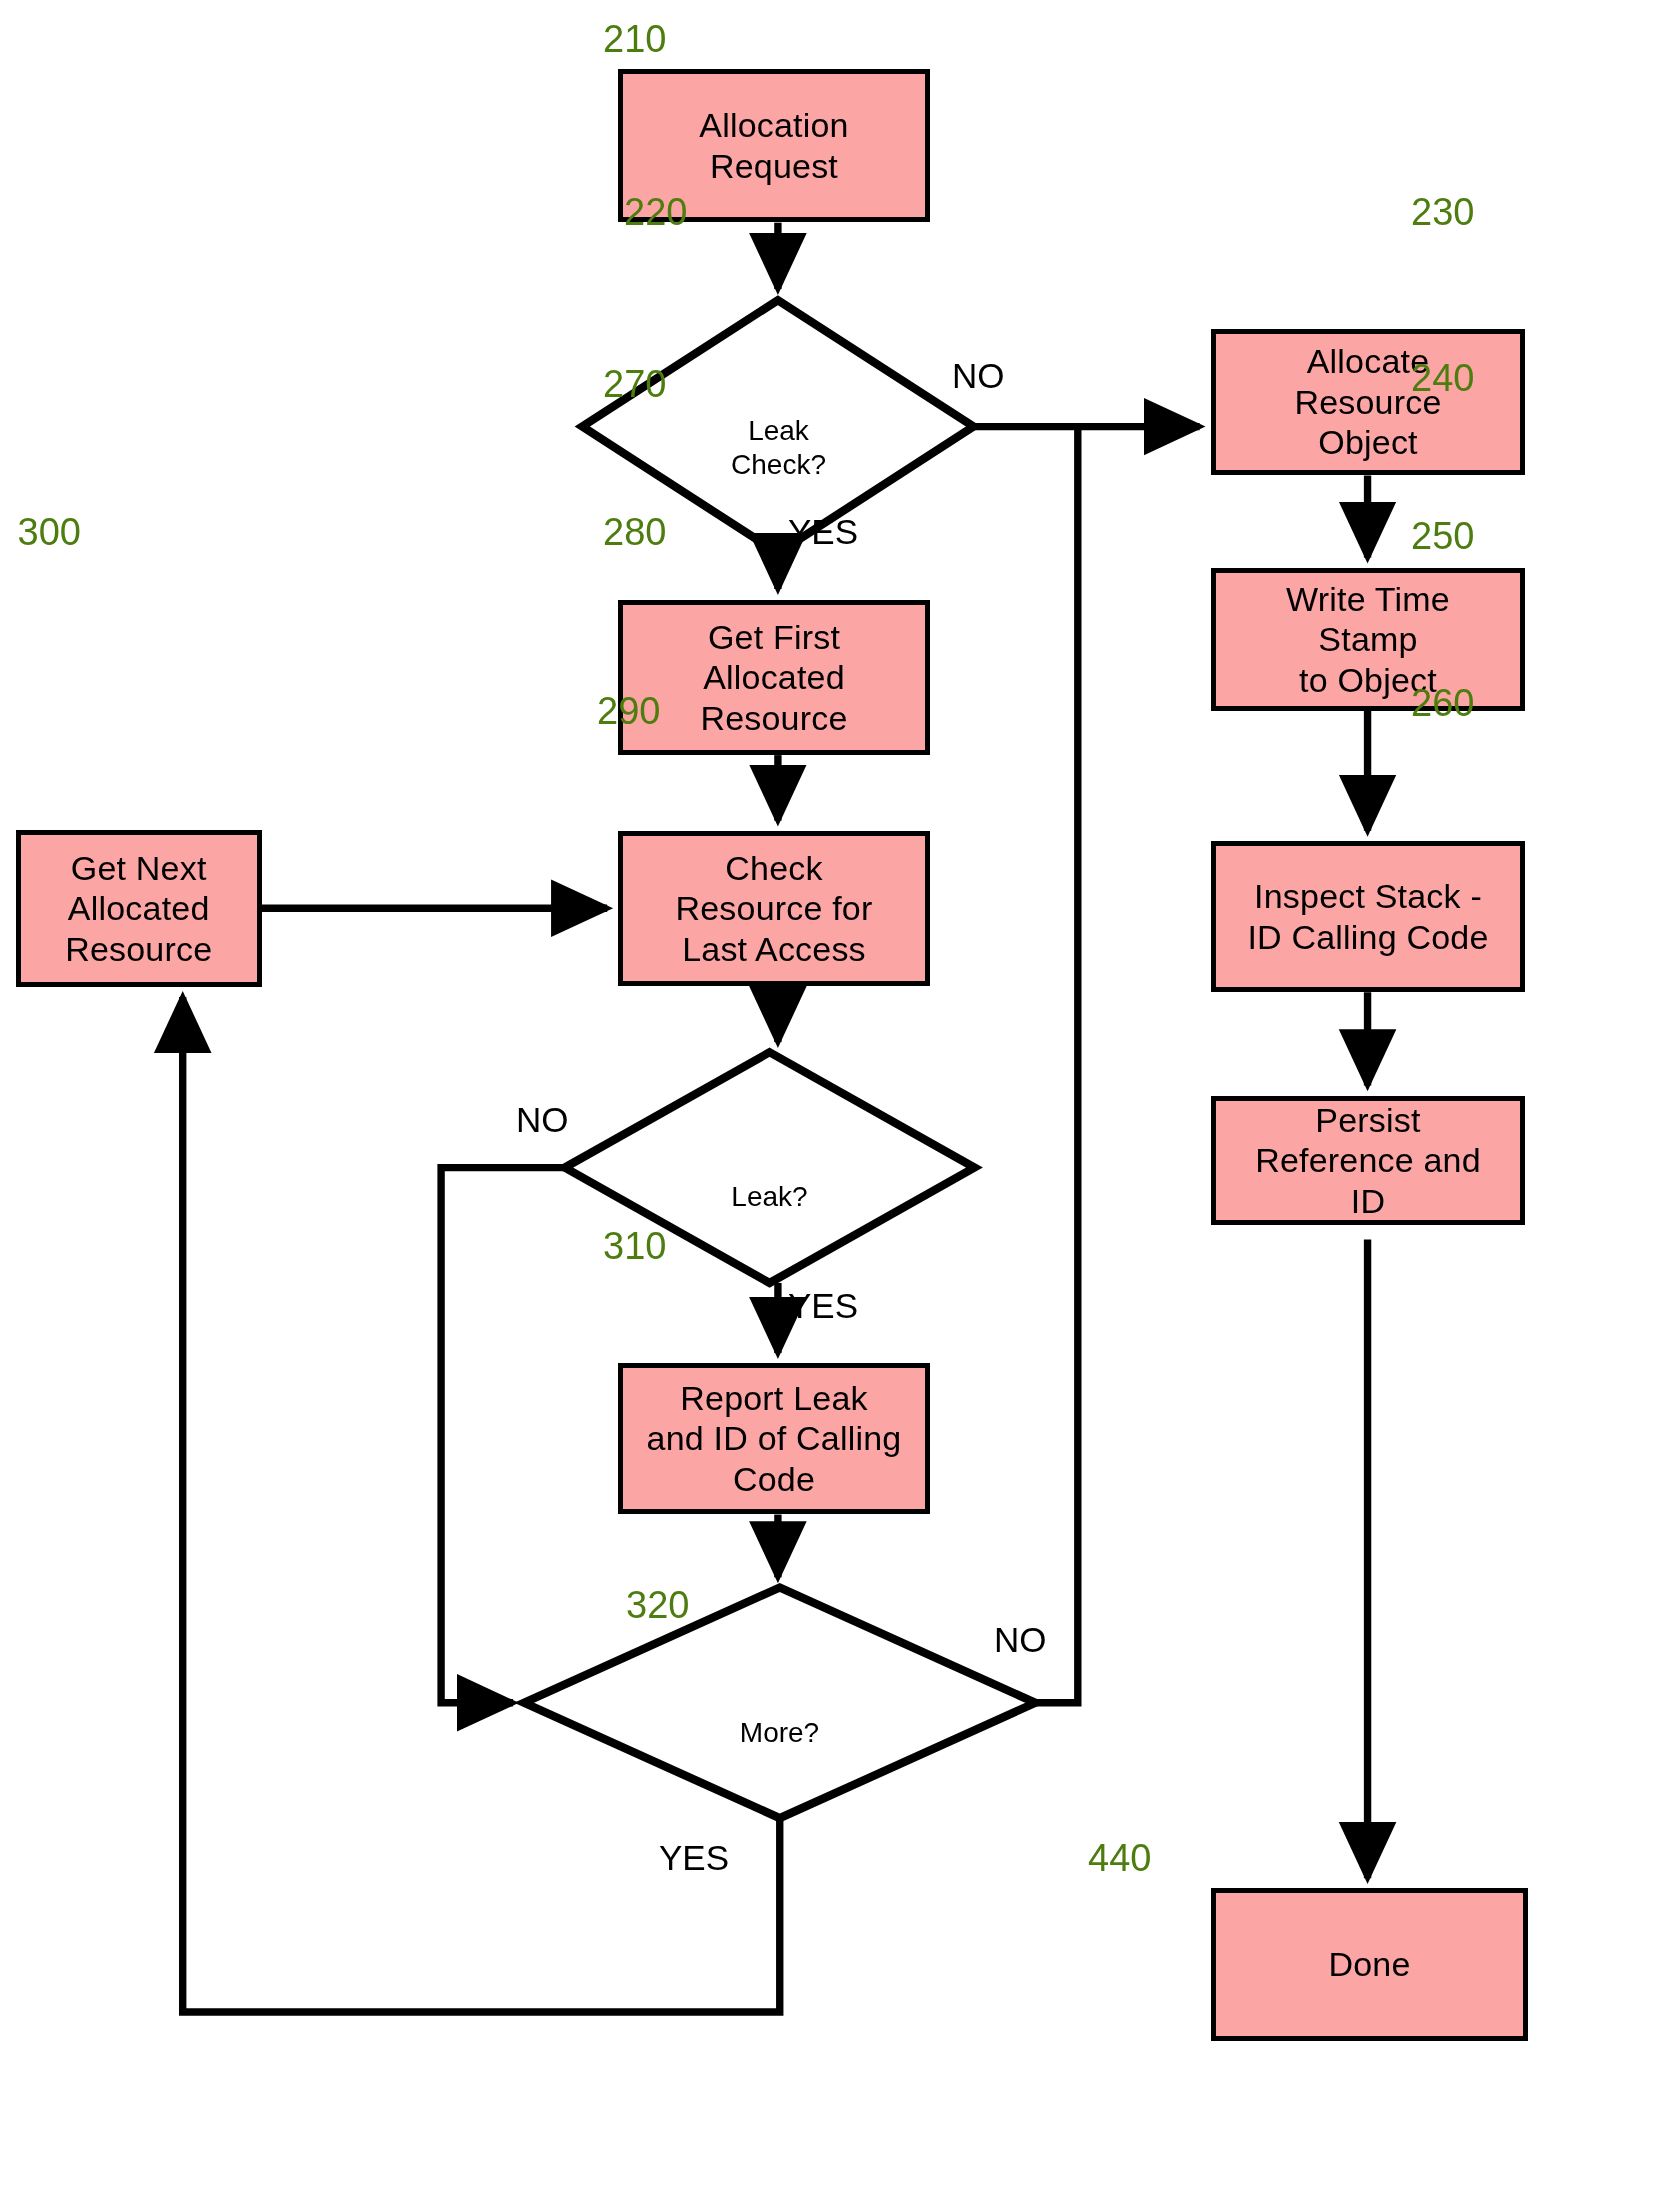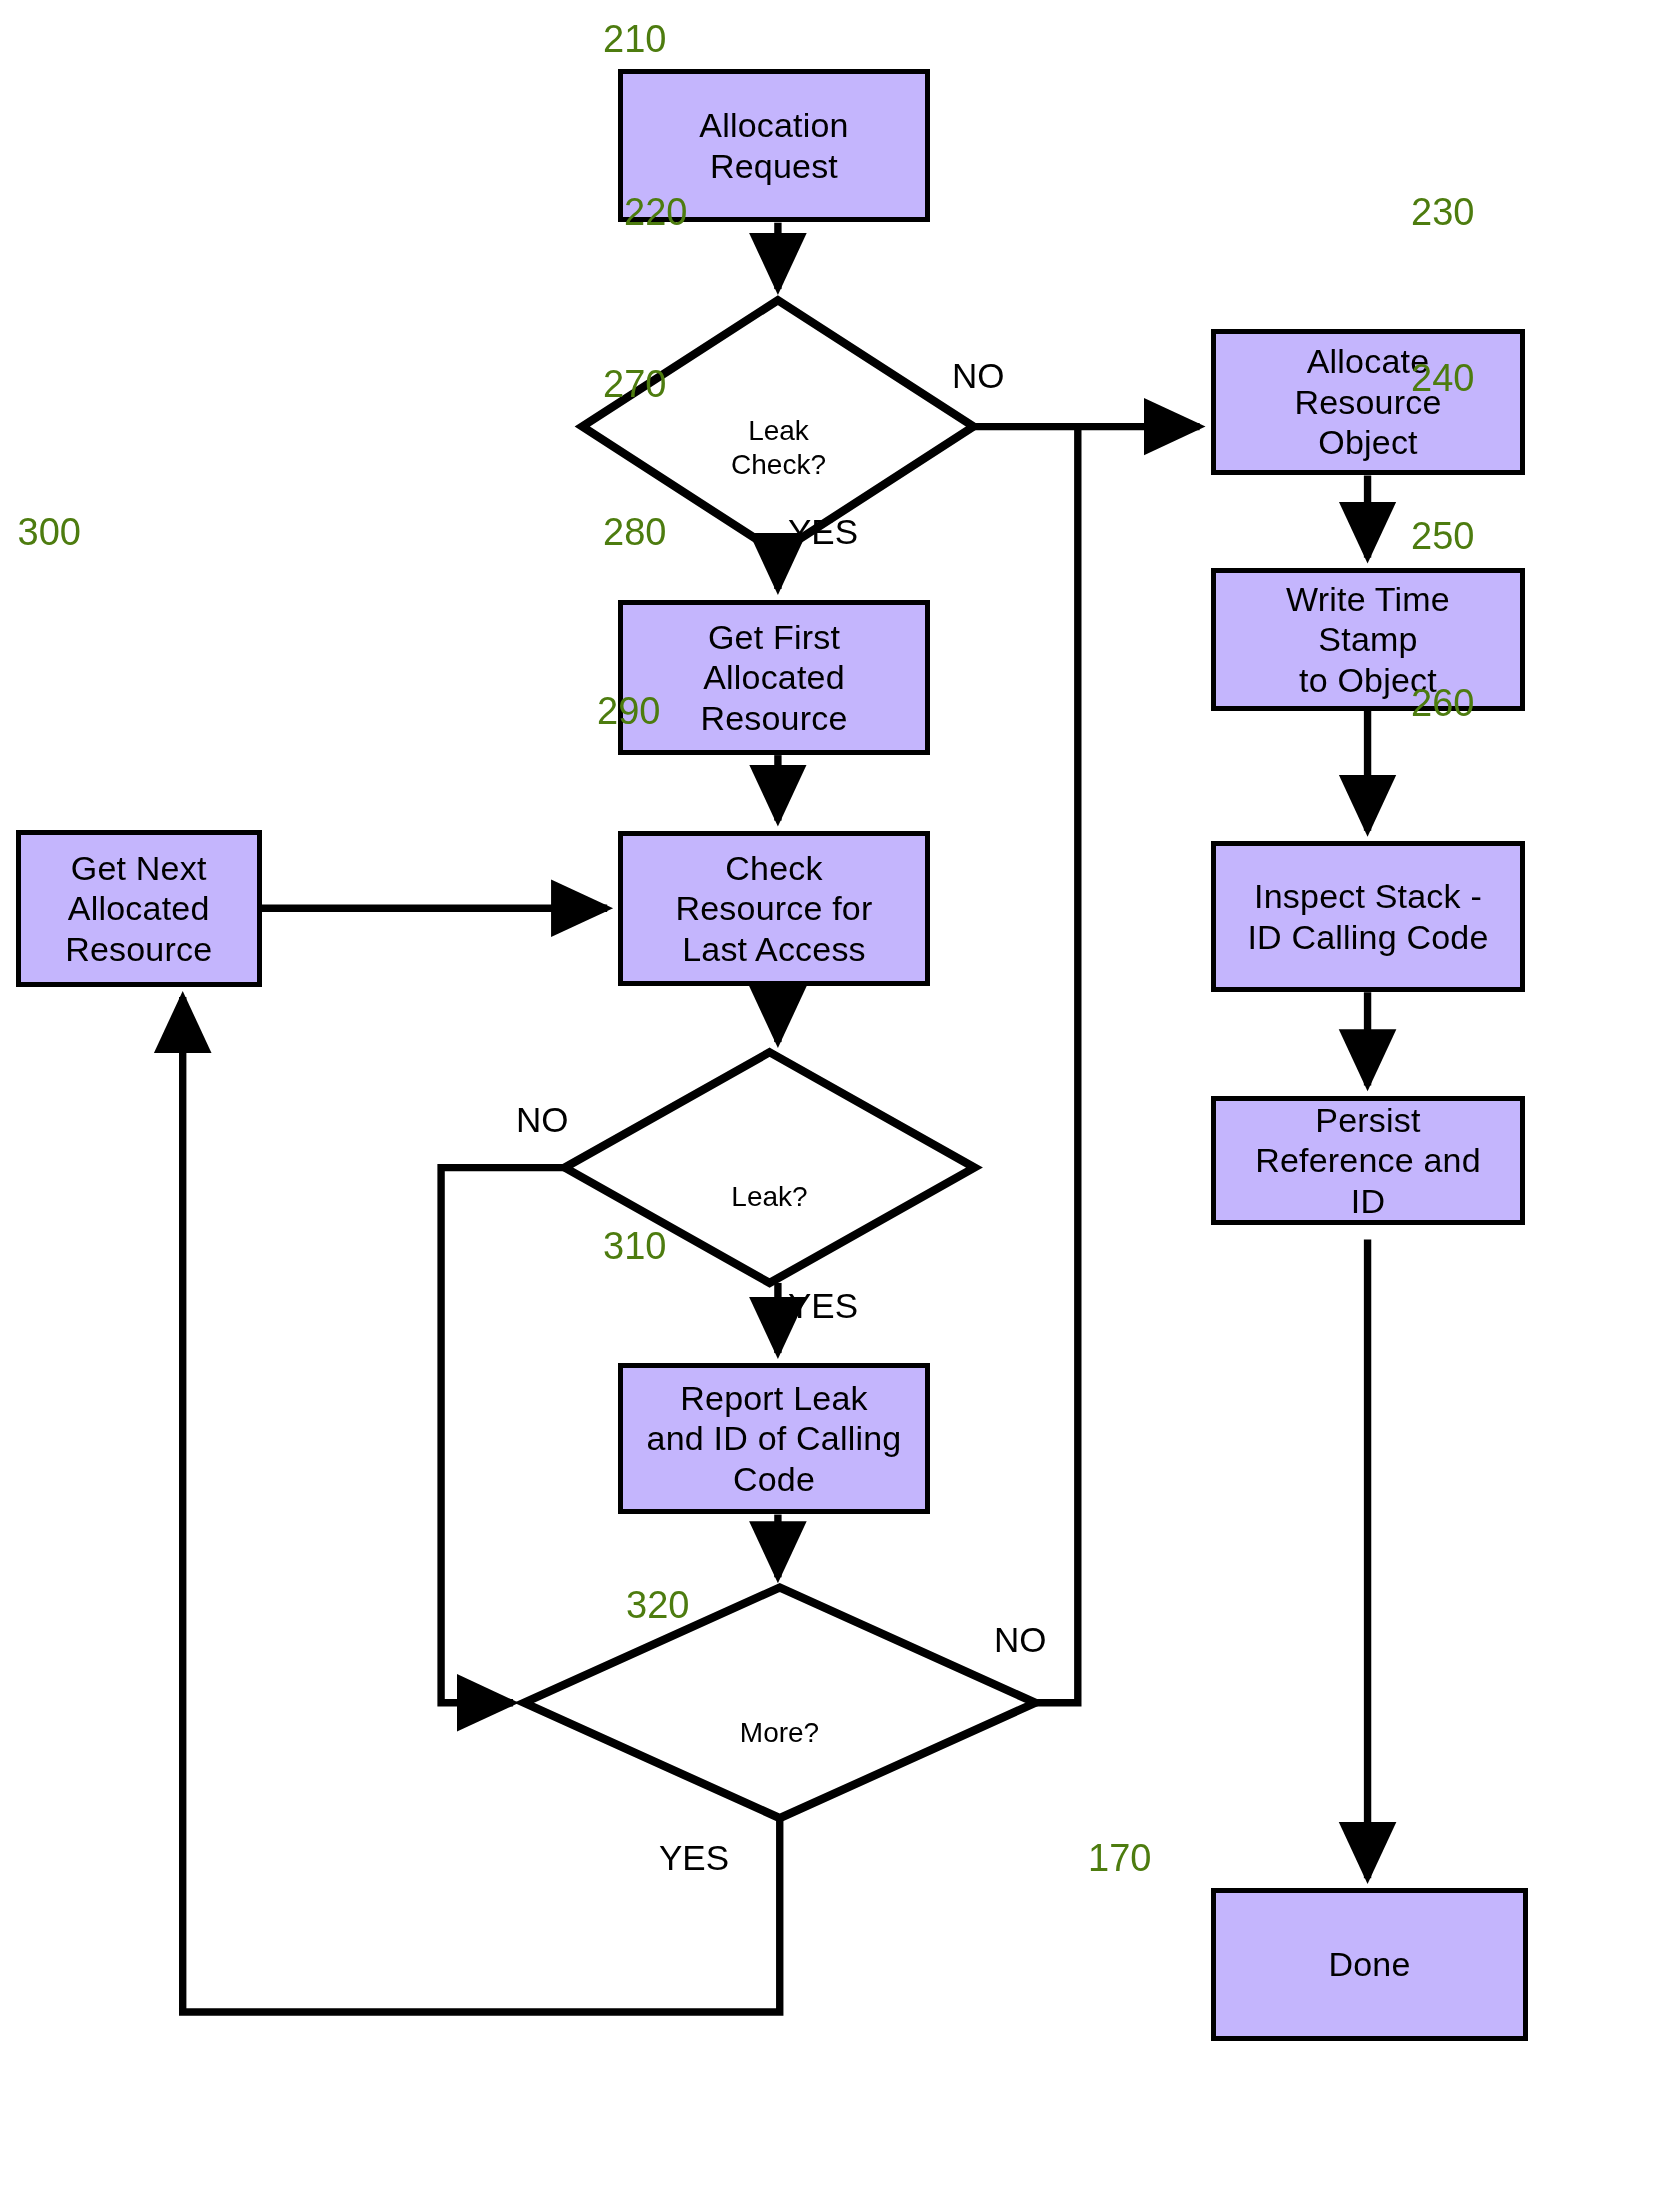--- a/index.html
+++ b/index.html
@@ -19,21 +19,21 @@
     position: absolute;
     left: 0;
     top: 0;
     width: 1673px;
     height: 2206px;
   }
   .node-box {
     position: absolute;
     box-sizing: border-box;
     border: 5.5px solid #000000;
-    background: #c4b5fd;
+    background: #fca5a5;
     display: flex;
     align-items: center;
     justify-content: center;
     text-align: center;
     color: #000000;
     font-size: 34px;
     line-height: 1.19;
     letter-spacing: 0.2px;
     white-space: pre-line;
     font-family: "Liberation Sans", sans-serif;
@@ -194,21 +194,21 @@
   <div class="ref-num" style="left:1411px; top:193px;">230</div>
   <div class="ref-num" style="left:1411px; top:359px;">240</div>
   <div class="ref-num" style="left:1411px; top:517px;text-align:center;">250</div>
   <div class="ref-num" style="left:1411px; top:684px;">260</div>
   <div class="ref-num" style="left:603px; top:365px;">270</div>
   <div class="ref-num" style="left:603px; top:513px;">280</div>
   <div class="ref-num" style="left:597px; top:692px;">290</div>
   <div class="ref-num" style="left:17.5px; top:513px;">300</div>
   <div class="ref-num" style="left:603px; top:1227px;">310</div>
   <div class="ref-num" style="left:626px; top:1586px;">320</div>
-  <div class="ref-num" style="left:1088px; top:1839px;">170</div>
+  <div class="ref-num" style="left:1088px; top:1839px;">440</div>
 
   <div class="edge-label" style="left:952px; top:358px;">NO</div>
   <div class="edge-label" style="left:788px; top:514px;">YES</div>
   <div class="edge-label" style="left:516px; top:1102px;">NO</div>
   <div class="edge-label" style="left:788px; top:1288px;">YES</div>
   <div class="edge-label" style="left:994px; top:1622px;">NO</div>
   <div class="edge-label" style="left:659px; top:1840px;">YES</div>
 
 </div>
 

